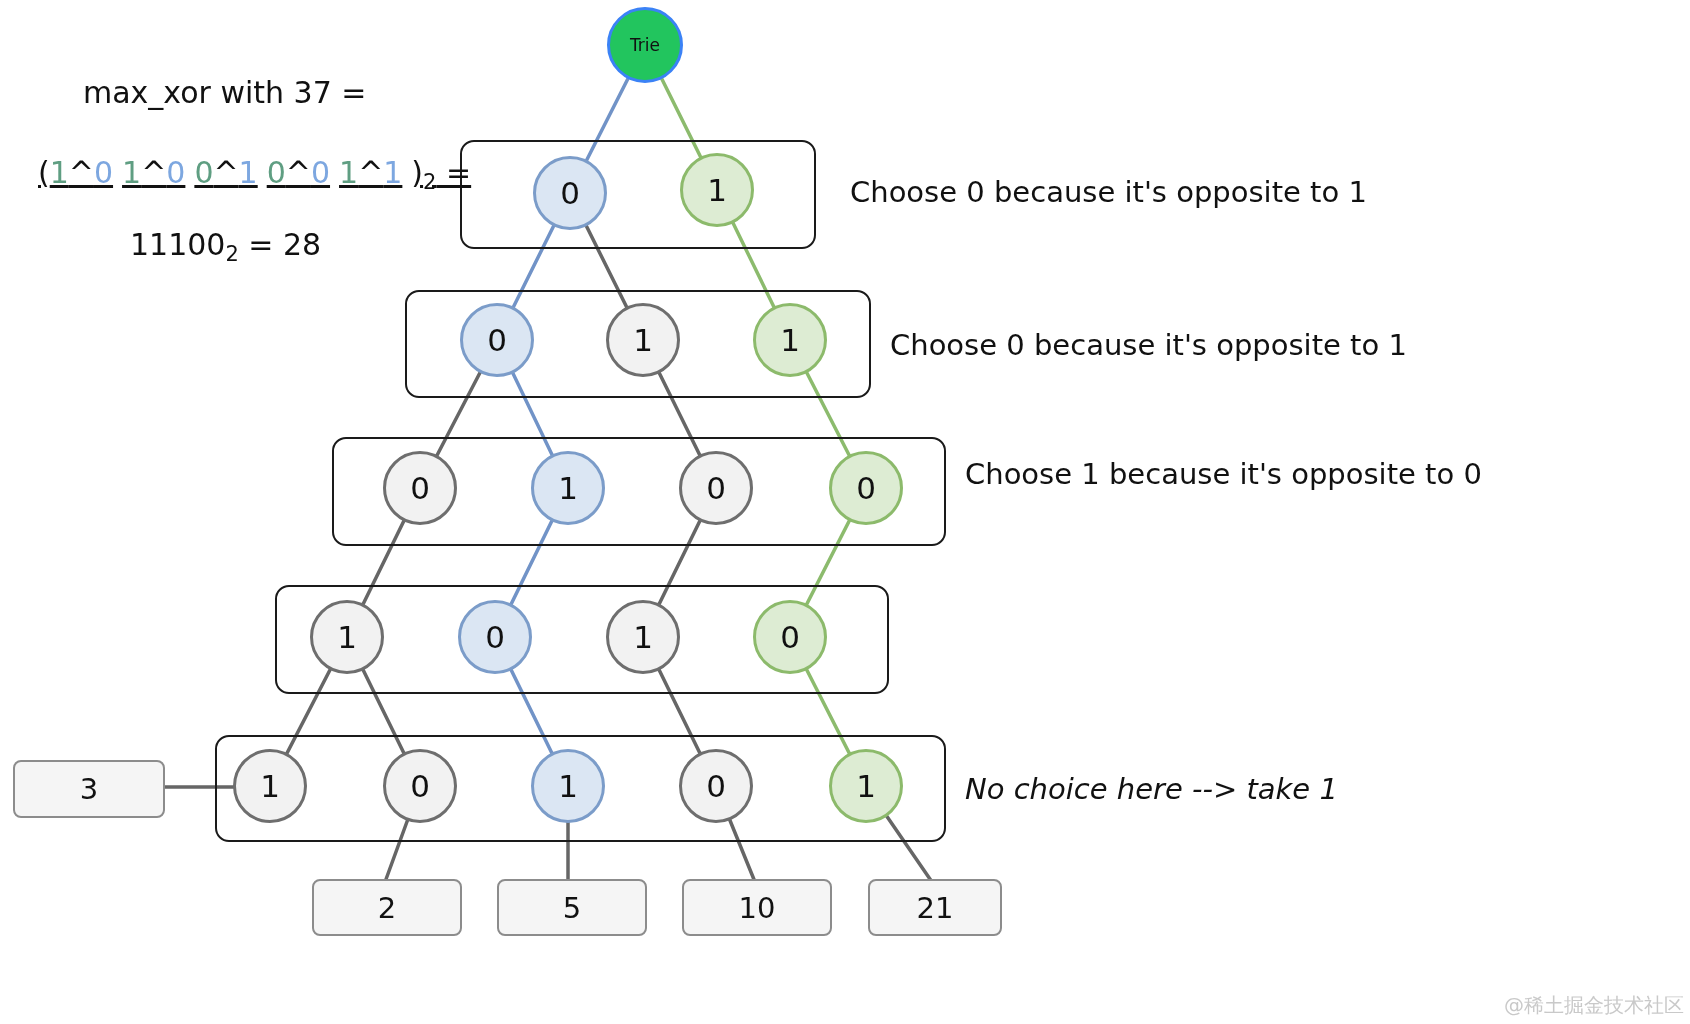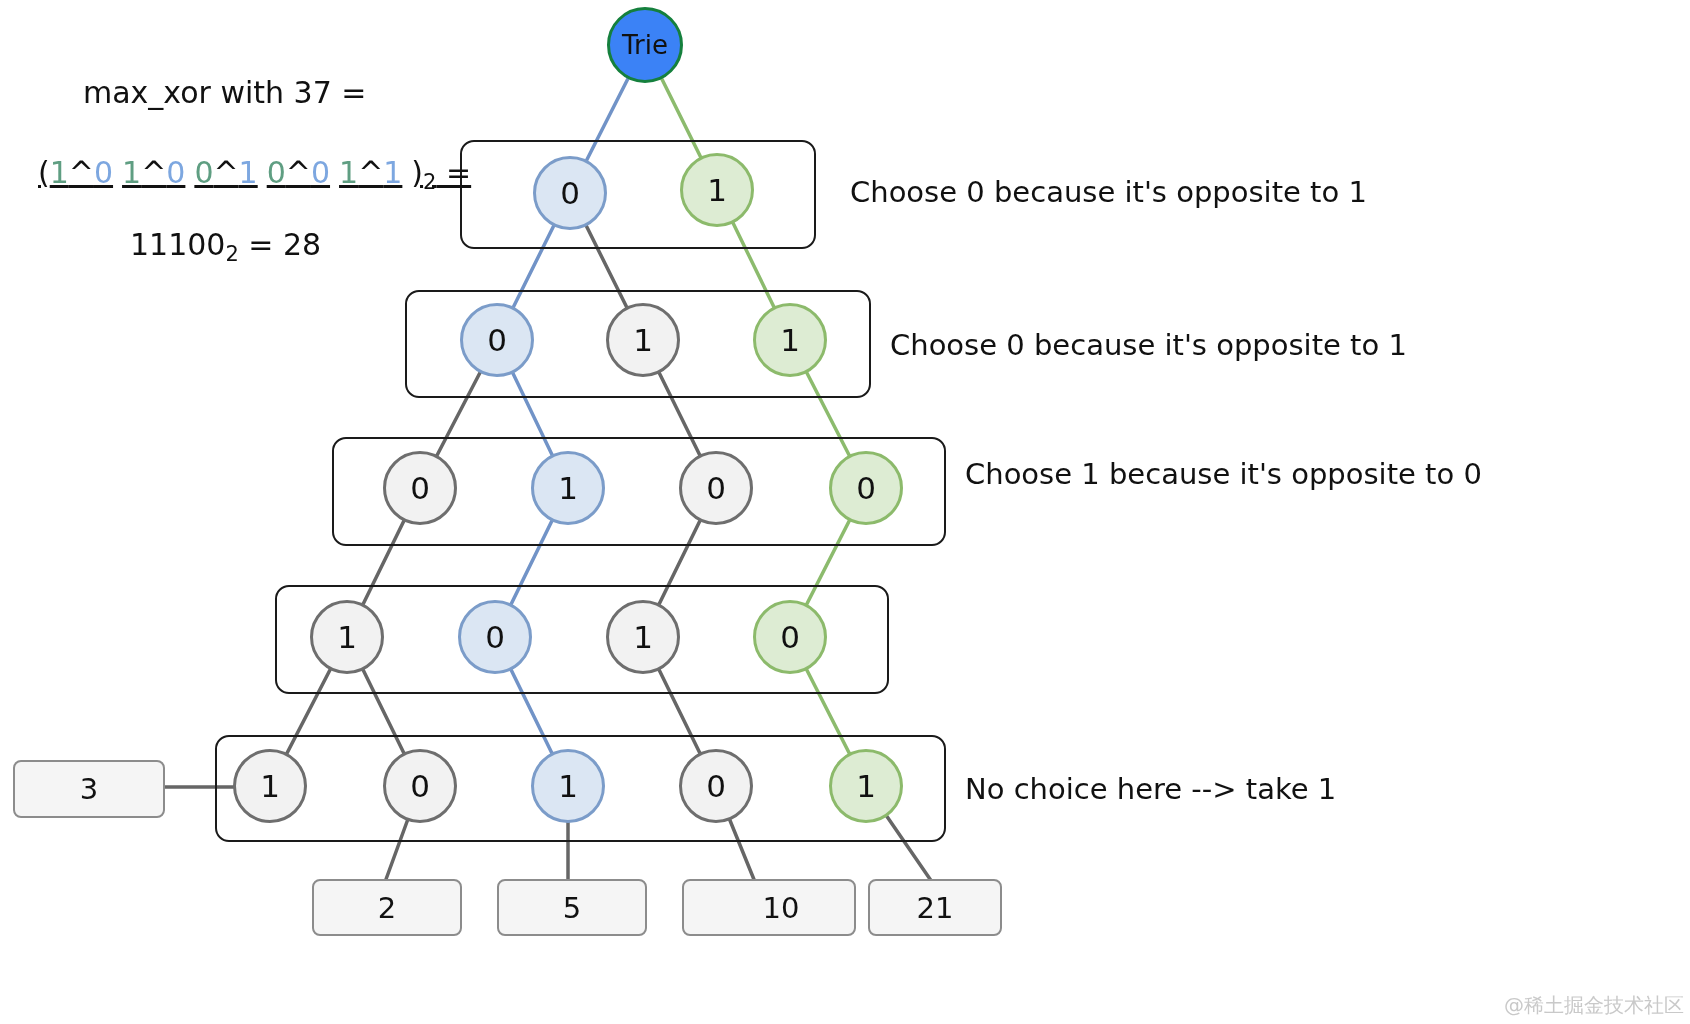--- a/index.html
+++ b/index.html
@@ -23,22 +23,22 @@
   .node {
     position:absolute; z-index:3; width:68px; height:68px; border-radius:50%;
     border:3px solid var(--node_gray_border); background:var(--node_gray_fill);
     display:flex; align-items:center; justify-content:center;
     font-size:31px; color:#111;
   }
   .node.blue  { border-color:var(--node_blue_border);  background:var(--node_blue_fill); }
   .node.green { border-color:var(--node_green_border); background:var(--node_green_fill); }
   .root {
     position:absolute; z-index:3; width:70px; height:70px; border-radius:50%;
-    border:3px solid #15803d; background:#3b82f6;
-    display:flex; align-items:center; justify-content:center; font-size:26px;
+    border:3px solid #3b82f6; background:#22c55e;
+    display:flex; align-items:center; justify-content:center; font-size:17px;
   }
   .leaf {
     position:absolute; z-index:3; border:2px solid var(--leaf_border);
     background:var(--leaf_fill); border-radius:8px;
     display:flex; align-items:center; justify-content:center; font-size:29px;
   }
   .anno {
     position:absolute; z-index:4; font-size:29px; white-space:nowrap;
     transform:translateY(-50%);
   }
@@ -121,22 +121,22 @@
 
   <div class="node" style="left:233px; top:749px;">1</div>
   <div class="node" style="left:383px; top:749px;">0</div>
   <div class="node blue" style="left:531px; top:749px;">1</div>
   <div class="node" style="left:679px; top:749px;">0</div>
   <div class="node green" style="left:829px; top:749px;">1</div>
 
   <div class="leaf" style="left:13px;  top:760px; width:148px; height:54px;">3</div>
   <div class="leaf" style="left:312px; top:879px; width:146px; height:53px;">2</div>
   <div class="leaf" style="left:497px; top:879px; width:146px; height:53px;">5</div>
-  <div class="leaf" style="left:682px; top:879px; width:146px; height:53px;padding-left:24px;">10</div>
+  <div class="leaf" style="left:682px; top:879px; width:146px; height:53px;">10</div>
   <div class="leaf" style="left:868px; top:879px; width:130px; height:53px;">21</div>
 
   <div class="anno" style="left:850px; top:192px;">Choose 0 because it's opposite to 1</div>
   <div class="anno" style="left:890px; top:345px;">Choose 0 because it's opposite to 1</div>
   <div class="anno" style="left:965px; top:474px;">Choose 1 because it's opposite to 0</div>
-  <div class="anno" style="left:965px; top:789px;">No choice here --&gt; take 1</div>
+  <div class="anno" style="left:965px; top:789px;font-style:italic;">No choice here --&gt; take 1</div>
 
   <div class="wm">@稀土掘金技术社区</div>
 </div>
 
 </body></html>

